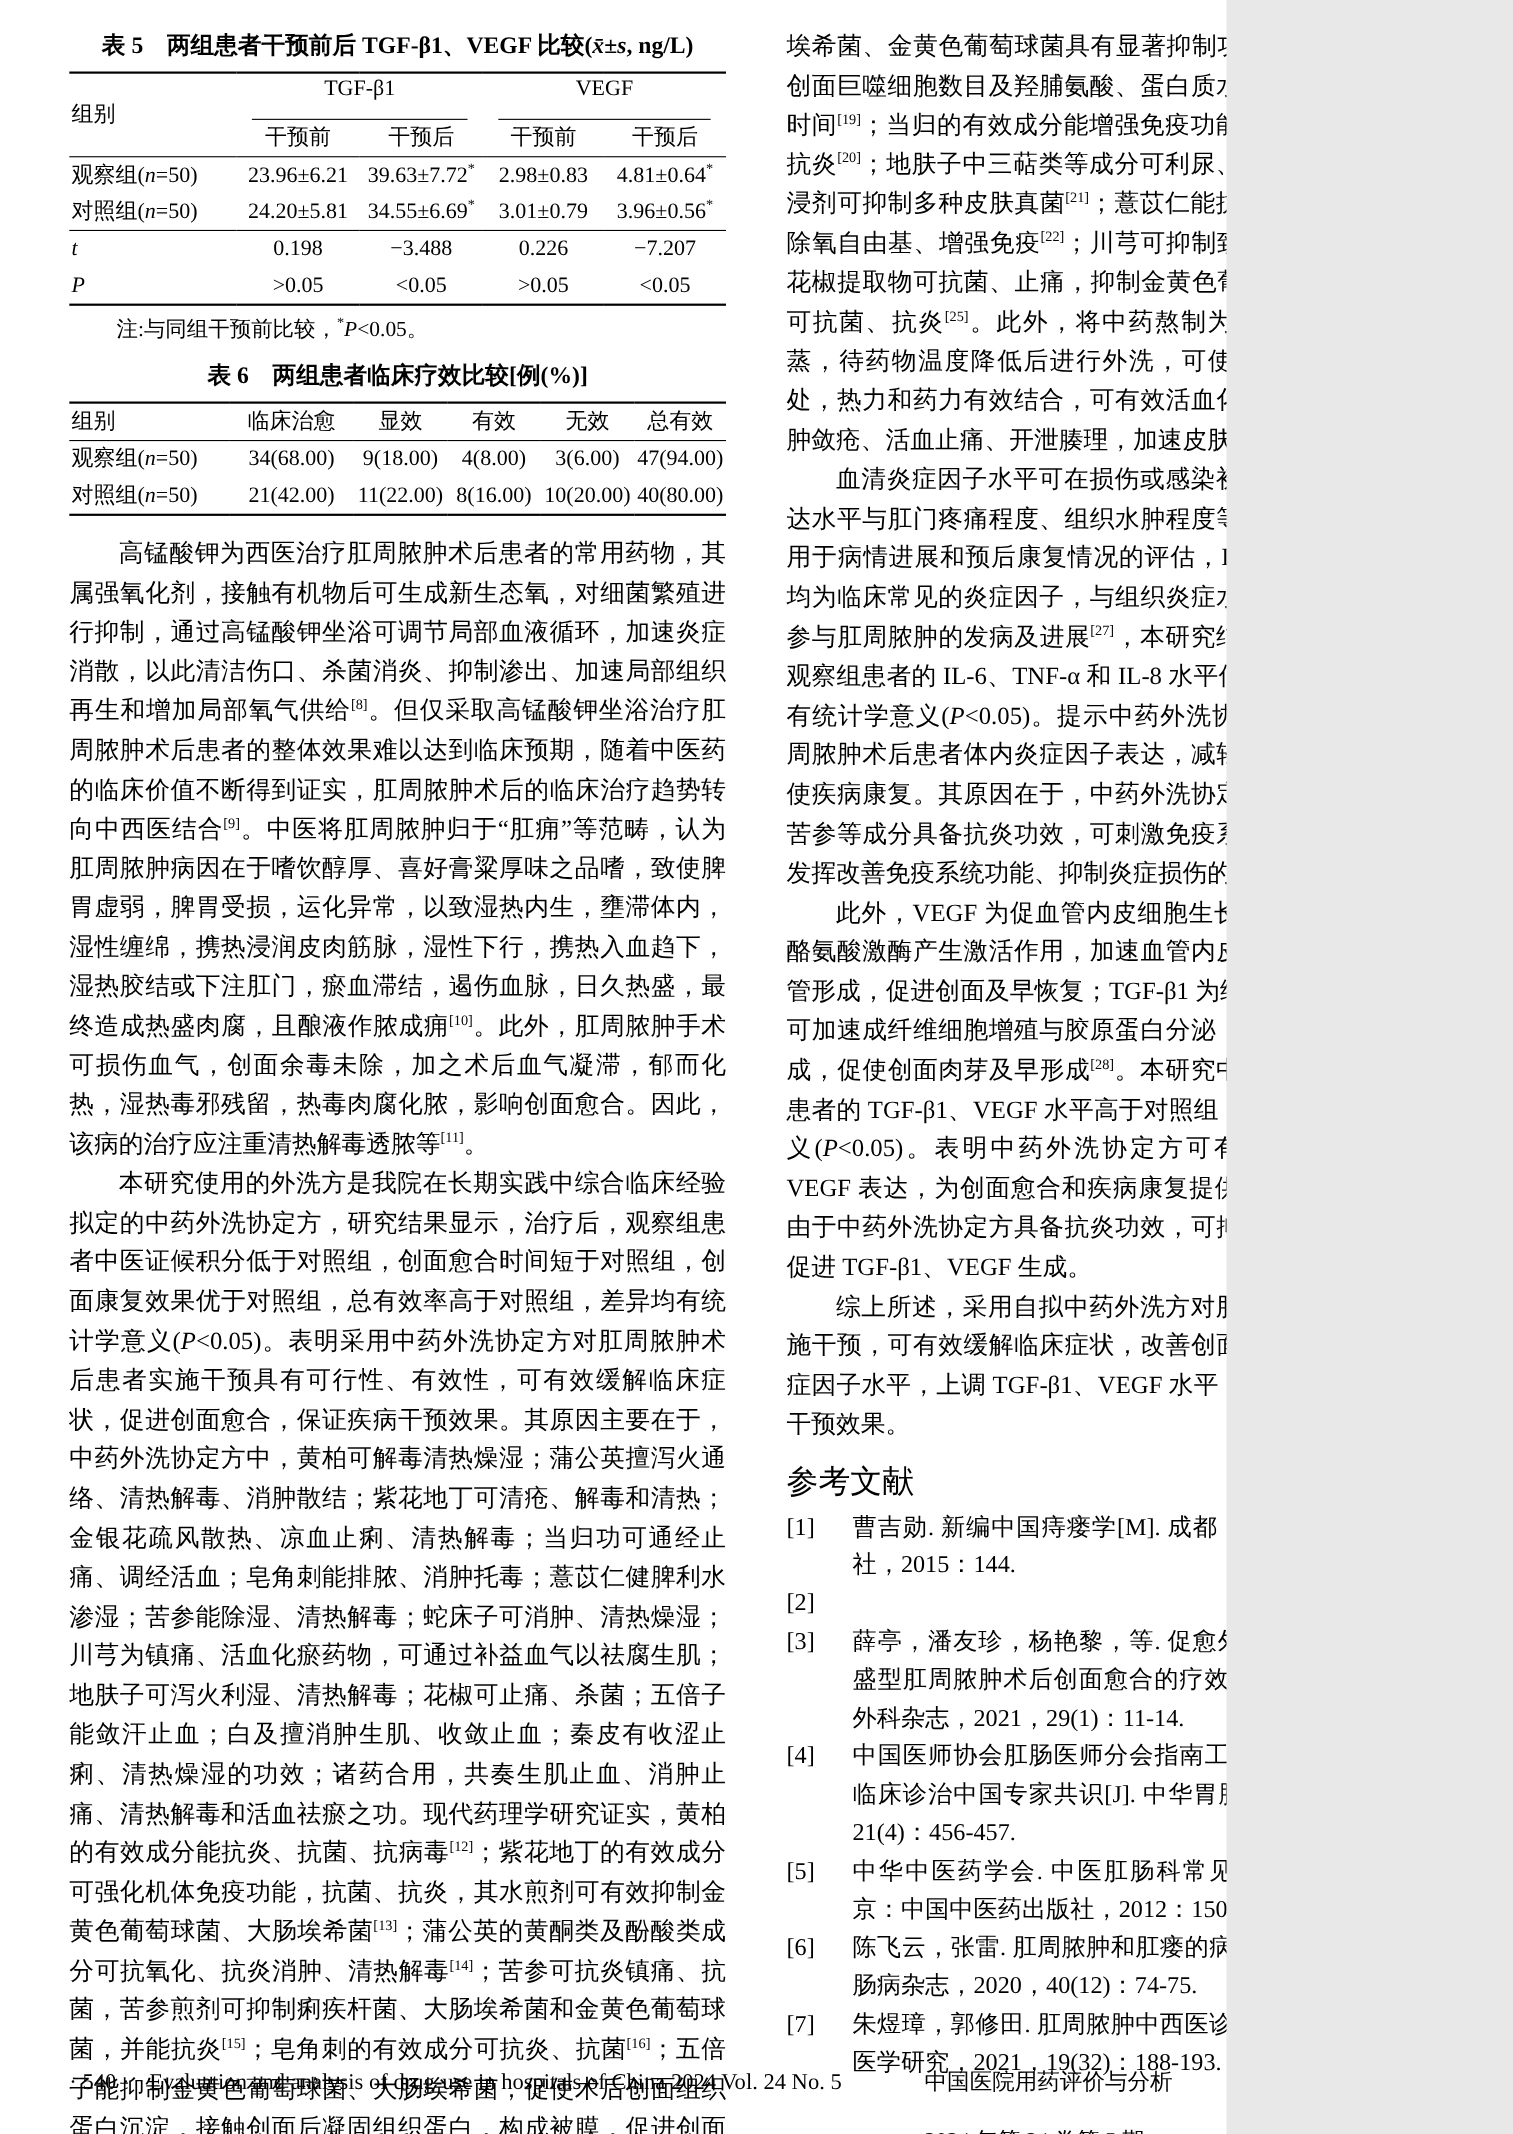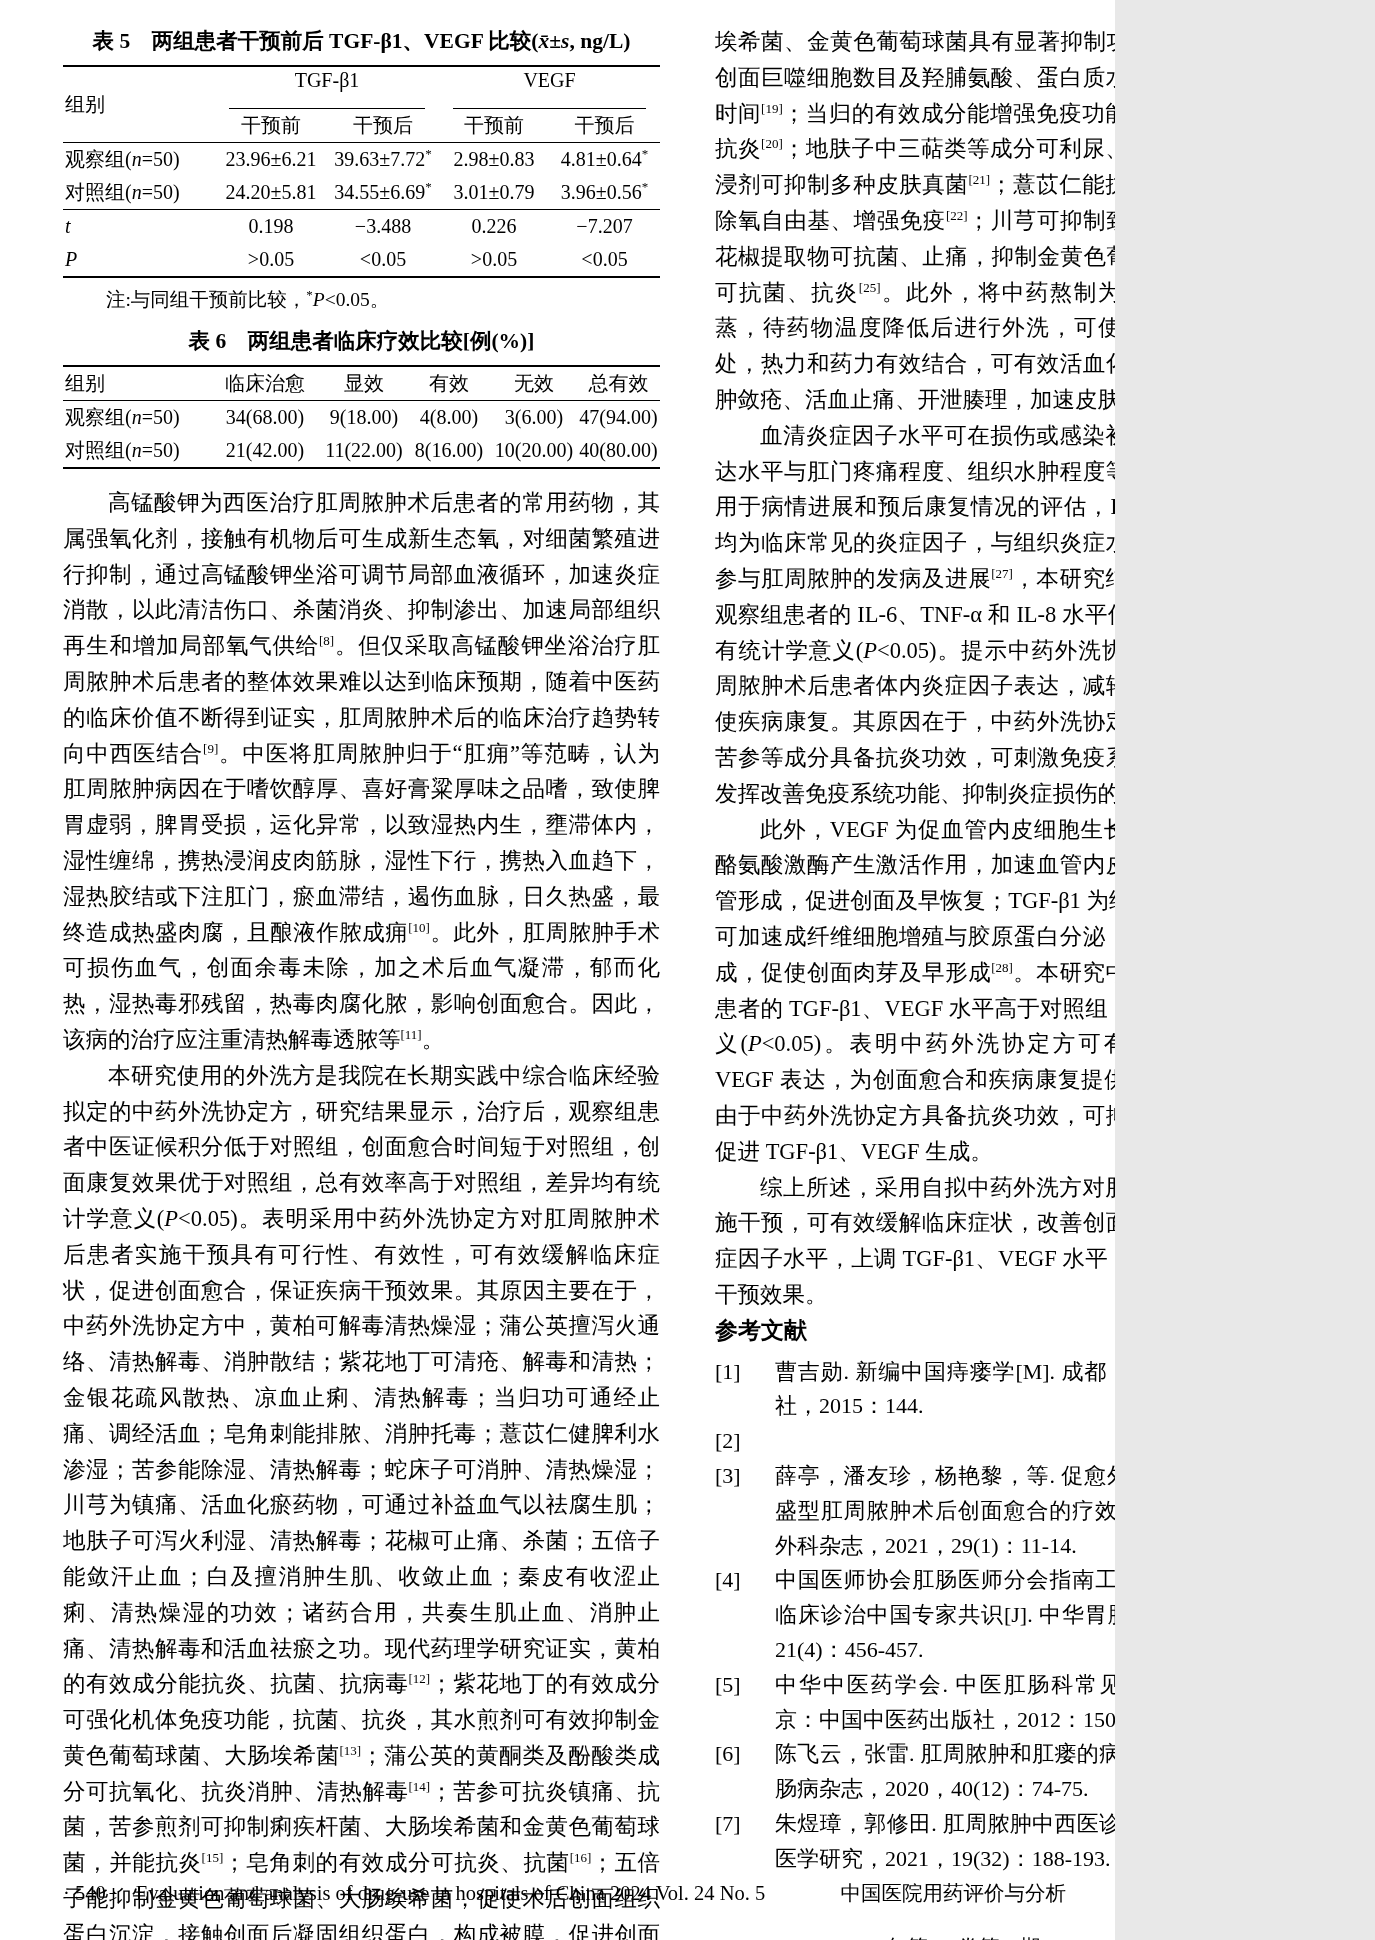--- a/index.html
+++ b/index.html
@@ -20,21 +20,21 @@
   .t5 .subhead th{border-bottom:1.5px solid #000;}
   .t5 tr.mid td{border-bottom:1.5px solid #000;}
   .t6 thead th{border-bottom:1.5px solid #000;}
   .stat{font-style:italic;}
   .note{font-size:19.5px;line-height:25px;margin:9px 0 16px;padding-left:2.2em;}
 
   .para{margin:0;text-indent:2em;text-align:justify;font-size:22.5px;line-height:35.8px;}
   .noindent{text-indent:0;}
   .para sup,.note sup,.tbl sup,.ref sup{font-size:13px;vertical-align:super;line-height:0;}
 
-  .refs-heading{font-weight:bold;font-size:23px;line-height:36px;margin:0 0 6px;}
+  .refs-heading{font-weight:normal;font-size:29px;line-height:36px;margin:16px 0 6px;}
   .ref{display:flex;gap:16px;font-size:22px;line-height:34.8px;text-align:justify;}
   .ref-no{flex:0 0 44px;}
   .ref-text{flex:1;}
 
   .footer{position:absolute;left:63px;right:49px;top:1880px;display:flex;
           justify-content:space-between;font-size:20.5px;line-height:26px;}
   .f-left{display:flex;gap:18px;}
   .f-right{display:flex;gap:28px;flex-direction:column;}
 </style>
 </head>

